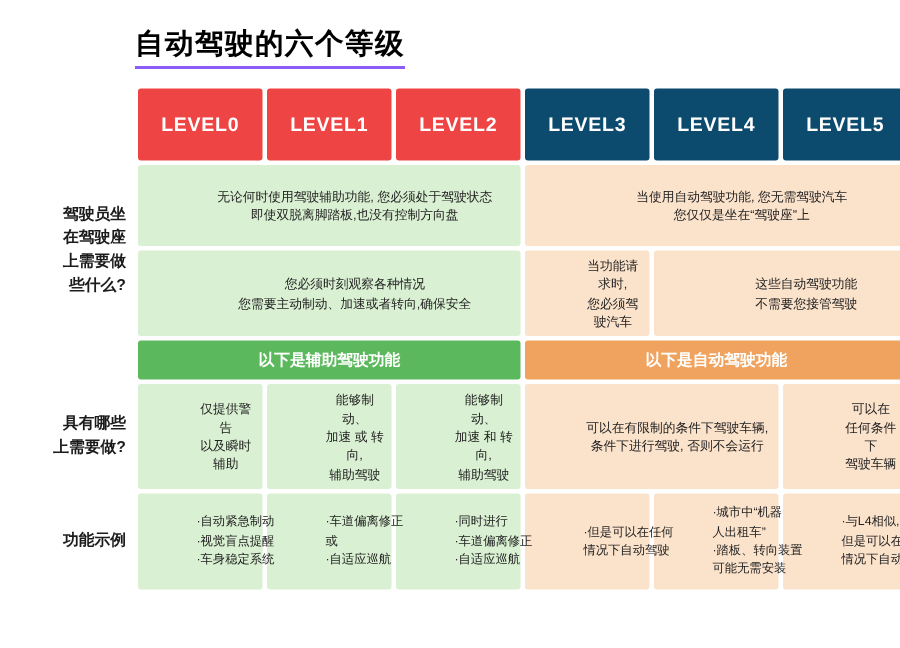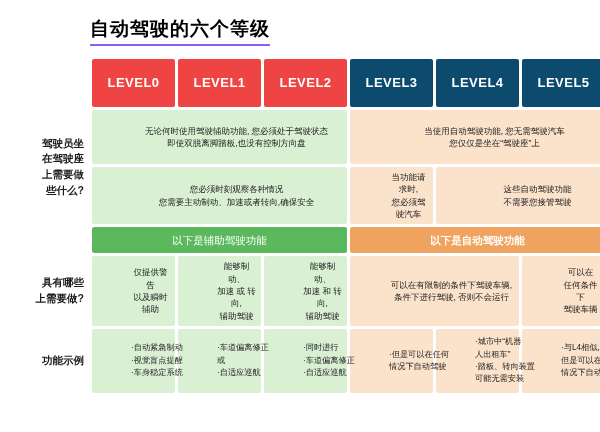--- a/index.html
+++ b/index.html
@@ -65,21 +65,21 @@
 
   .cell{
     border-radius:2px;
     text-align:center;
     padding-left:39px;
   }
   .cell.greenlite{background:#d9f0d2;}
   .cell.orangelite{background:#fbe2cb;}
 
   .bandgreen{
-    background:#5cb85c;color:#fff;font-weight:normal;
+    background:#5cb85c;color:#fff;font-weight:bold;
     text-align:center;font-size:10.5px;height:18px;border-radius:2px;
   }
   .bandorange{
     background:#f0a35e;color:#fff;font-weight:bold;
     text-align:center;font-size:10.5px;height:18px;border-radius:2px;
   }
   .examples{
     text-align:left;
     font-size:8.2px;
     line-height:1.5;

